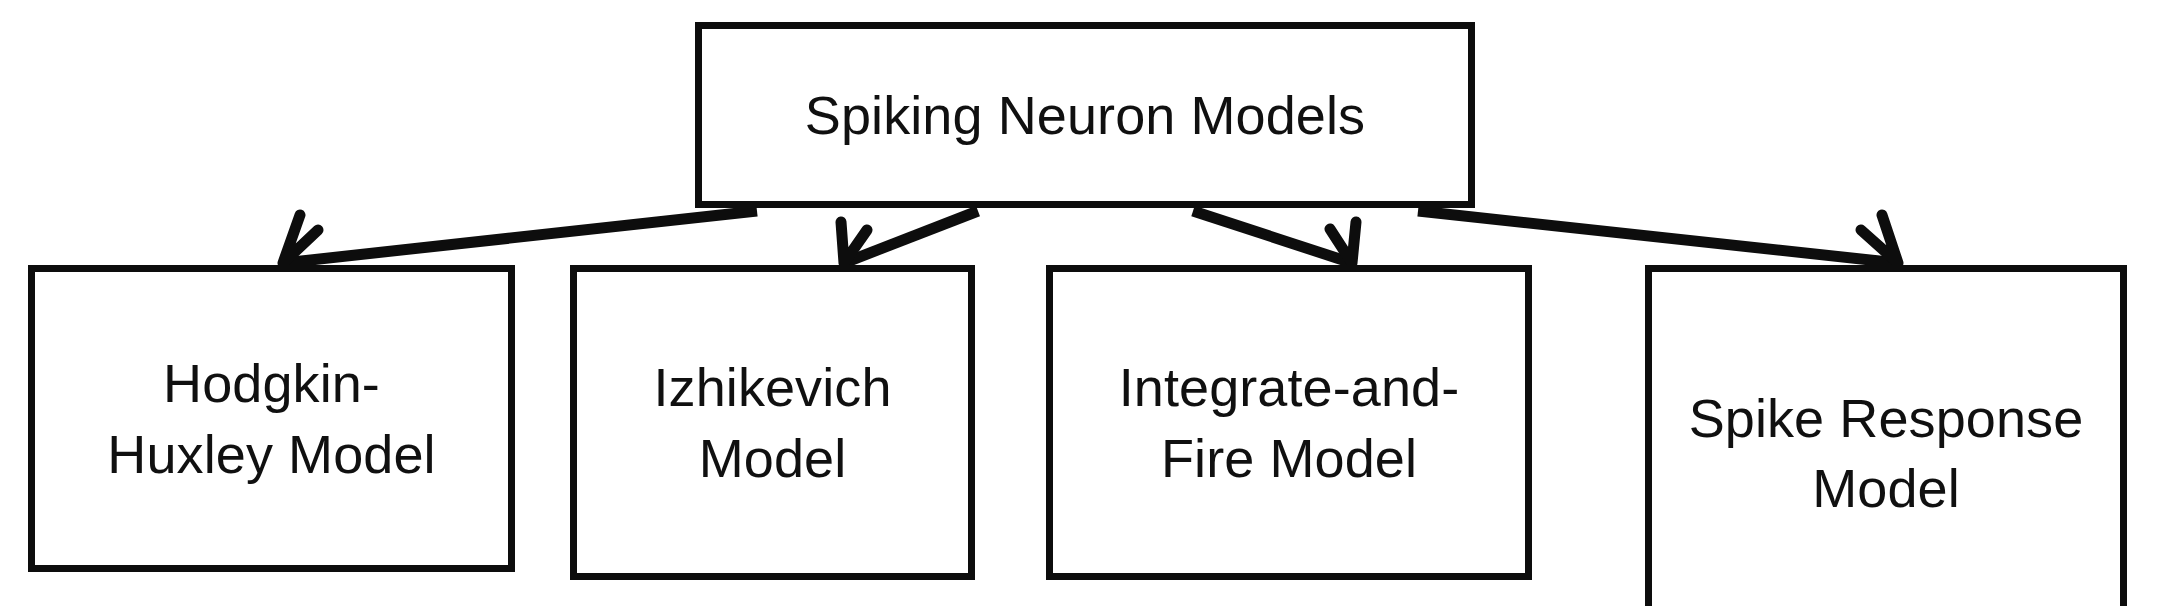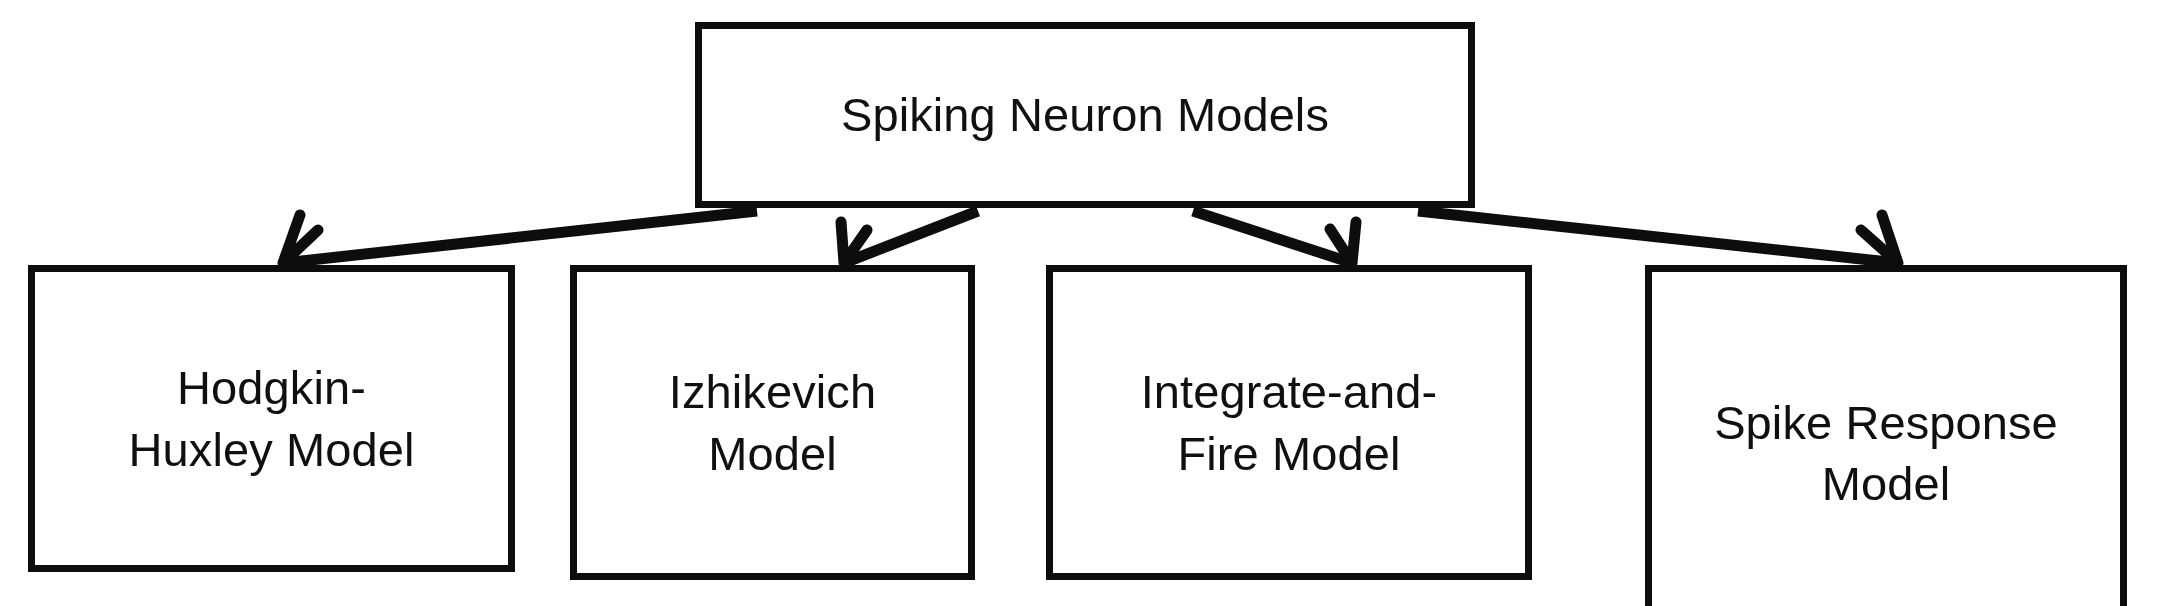--- a/index.html
+++ b/index.html
@@ -31,21 +31,21 @@
     box-sizing: border-box;
     background: #ffffff;
     border: 7px solid #0d0d0d;
     display: flex;
     align-items: center;
     justify-content: center;
     text-align: center;
     z-index: 2;
   }
   .node-label {
-    font-size: 47px;
+    font-size: 54px;
     line-height: 1.30;
     color: #101010;
     font-weight: 400;
     letter-spacing: 0.1px;
     white-space: pre-line;
     padding: 0 10px;
   }
   #node-root {
     left: 695px;
     top: 22px;

